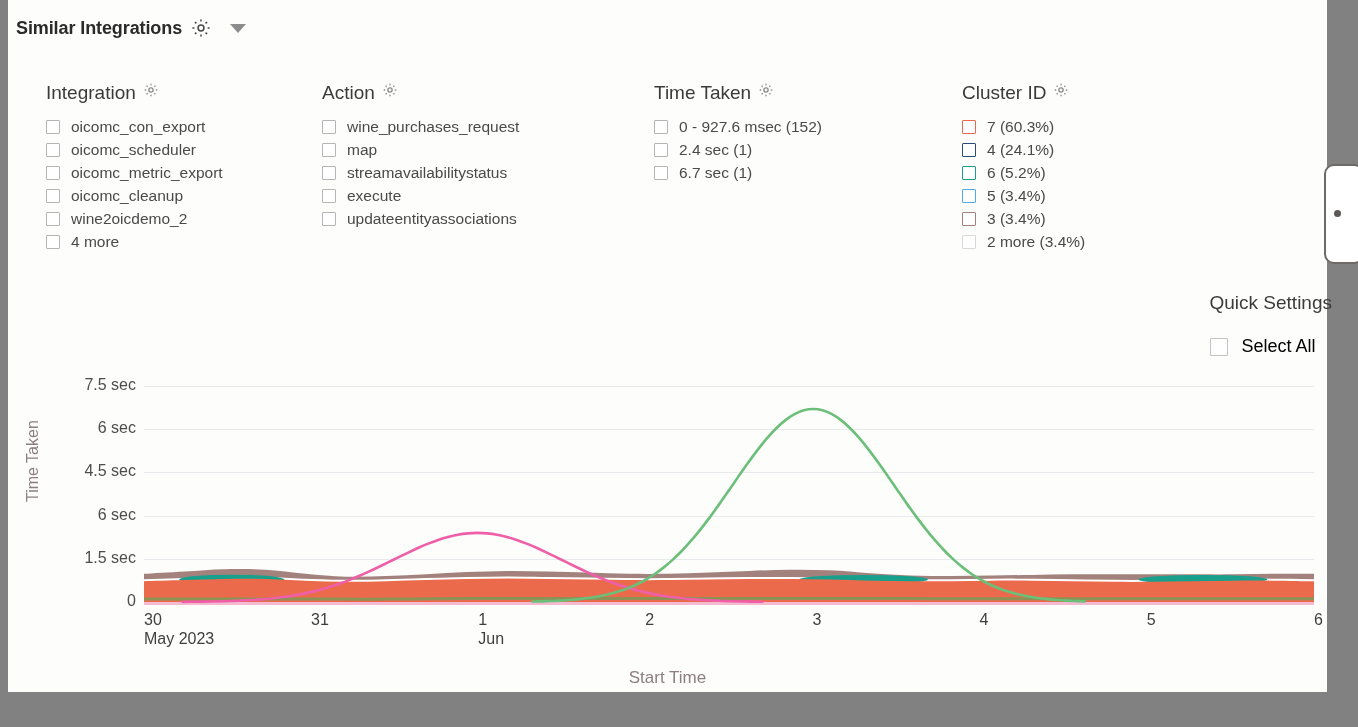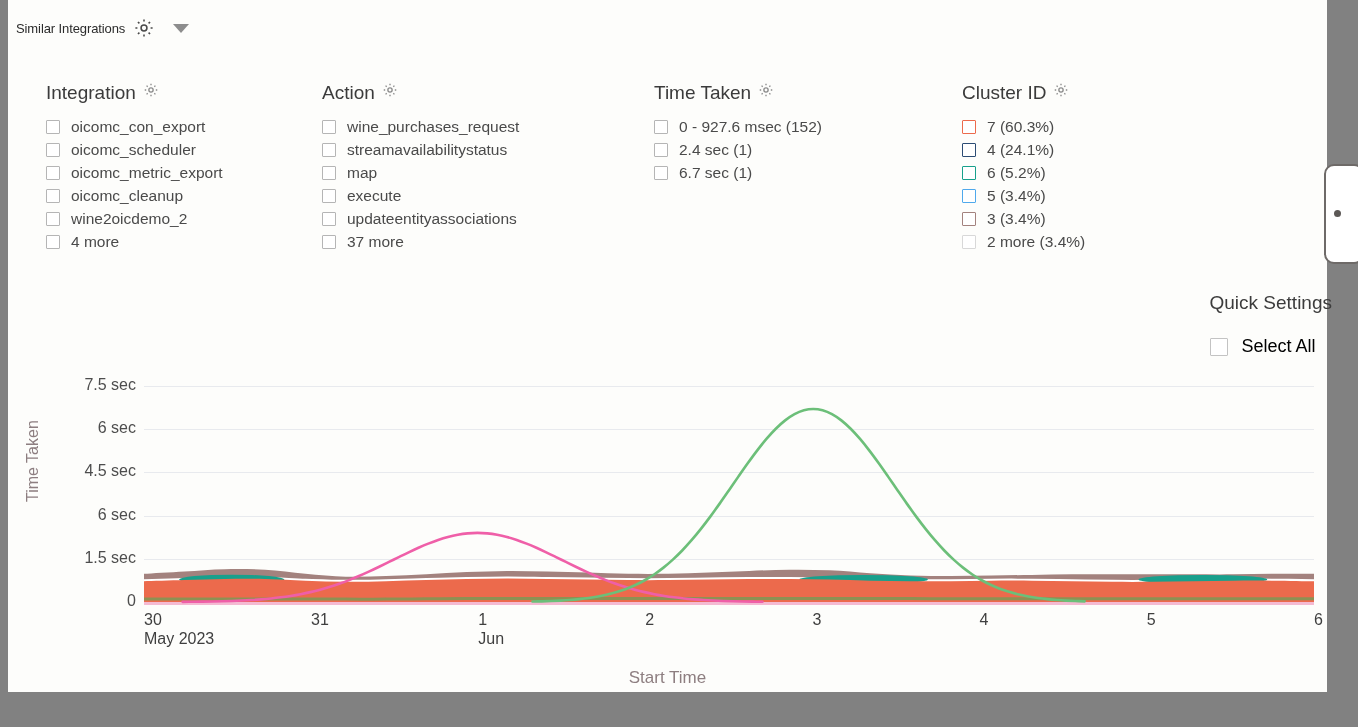--- a/index.html
+++ b/index.html
@@ -14,21 +14,21 @@
     position:absolute;left:8px;top:0;width:1319px;height:692px;
     background:#fdfdfb;
   }
 
   
   .header{
     position:absolute;left:8px;top:8px;width:320px;height:40px;
     display:flex;align-items:center;gap:8px;padding-left:8px;
   }
   .header-title{
-    font-size:13px;font-weight:normal;color:#2b2b2b;letter-spacing:-0.1px;
+    font-size:18px;font-weight:bold;color:#2b2b2b;letter-spacing:-0.1px;
     white-space:nowrap;
   }
   .gear{
     display:inline-block;width:22px;height:22px;position:relative;flex:none;
   }
   .gear svg{display:block;}
   .caret-down{
     width:0;height:0;border-left:8px solid transparent;border-right:8px solid transparent;
     border-top:9px solid #8d8d8d;margin-left:10px;flex:none;cursor:pointer;
   }
@@ -186,37 +186,33 @@
           </svg>
         </span>
       </div>
       <div class="facet-list">
         <div class="facet-item">
             <span class="cbox"></span>
             <span>wine_purchases_request</span>
           </div>
         <div class="facet-item">
             <span class="cbox"></span>
+            <span>map</span>
+          </div>
+        <div class="facet-item">
+            <span class="cbox"></span>
             <span>streamavailabilitystatus</span>
           </div>
         <div class="facet-item">
             <span class="cbox"></span>
-            <span>map</span>
-          </div>
-        <div class="facet-item">
-            <span class="cbox"></span>
             <span>execute</span>
           </div>
         <div class="facet-item">
             <span class="cbox"></span>
             <span>updateentityassociations</span>
-          </div>
-        <div class="facet-item">
-            <span class="cbox"></span>
-            <span>37 more</span>
           </div>
       </div>
     </div>
 
     <div class="facet">
       <div class="facet-head">
         <span>Time Taken</span>
         <span class="gear">
           <svg width="16" height="16" viewBox="0 0 24 24" fill="none" stroke="#8a8a8a" stroke-width="2">
             <circle cx="12" cy="12" r="3.2"></circle>

